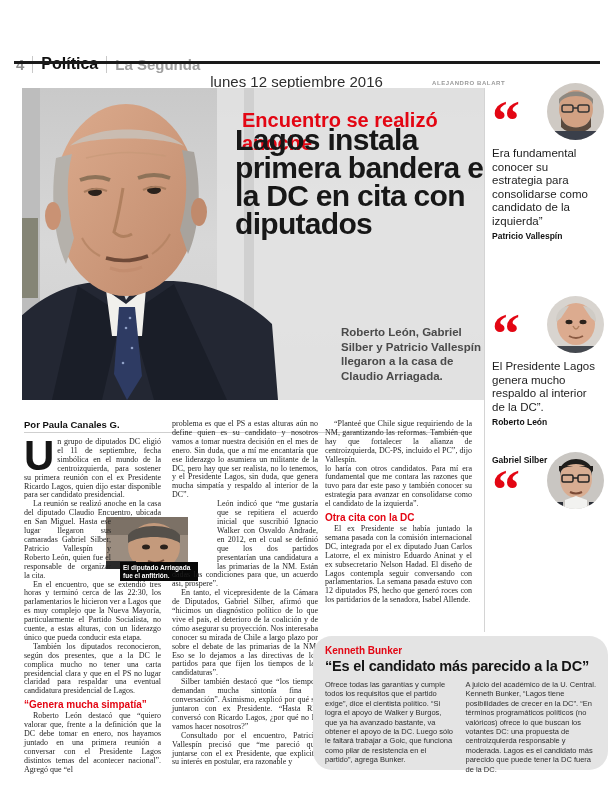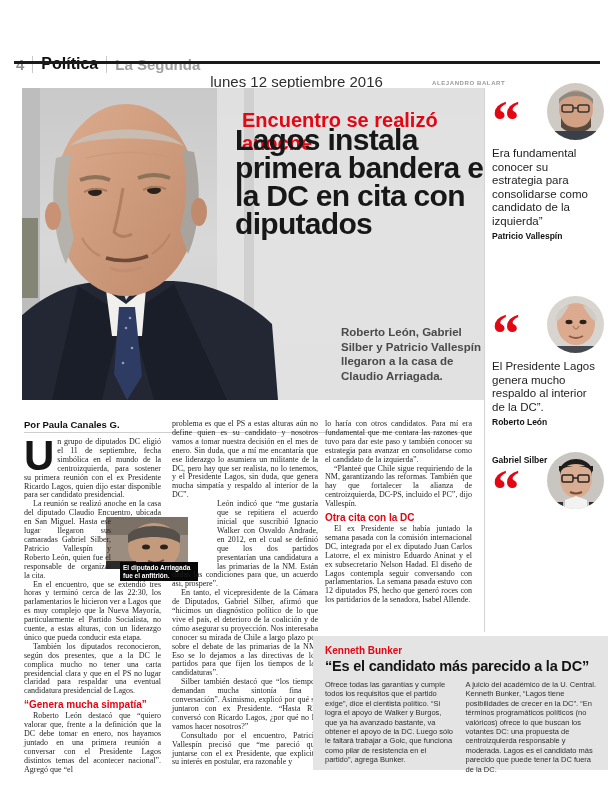--- a/index.html
+++ b/index.html
@@ -43,21 +43,21 @@
   .dropcap { float:left; font-family:"Liberation Sans", sans-serif; font-weight:bold; font-size:42px; line-height:33px; color:#161616; margin:1px 3px 0 0; }
   .spacer-r { float:right; width:46px; height:58px; margin:0 0 2px 4px; }
   .spacer-l { float:left; width:40px; height:66px; margin:0 5px 2px 0; }
   .subhead { font-family:"Liberation Sans", sans-serif; font-size:10px; font-weight:bold; color:#e30613; margin:5px 0 2px 0; text-align:left; text-indent:0; }
   
   .inset { position:absolute; left:106px; top:517px; width:82px; height:52px; }
   .inset svg { display:block; }
   .inset-caption { position:absolute; left:14px; top:45px; width:78px; background:#070707; color:#fff;
     font-size:6.5px; line-height:7.5px; font-weight:bold; padding:2px 3px; }
   
-  .bunker { position:absolute; left:313px; top:636px; width:295px; height:134px; background:#e4e4e4; padding:9px 12px; }
+  .bunker { position:absolute; left:313px; top:636px; width:295px; height:134px; background:#e4e4e4; padding:9px 12px;border-radius:19px; }
   .bunker-kicker { font-size:10px; font-weight:bold; color:#e30613; }
   .bunker-title { font-size:14.5px; font-weight:bold; color:#141414; letter-spacing:-0.2px; margin:2px 0 6px 0; }
   .bunker-cols { display:flex; gap:10px; }
   .bunker-col { width:50%; font-size:7.5px; line-height:9.4px; color:#2f2f2f; }
 </style>
 </head>
 <body>
 
 <div class="page">
 
@@ -215,22 +215,22 @@
 
   <div class="col col2">
     <p class="para">problema es que el PS a estas alturas aún no define quien es su candidato y nosotros vamos a tomar nuestra decisión en el mes de enero. Sin duda, que a mí me encantaría que ese liderazgo lo asumiera un militante de la DC, pero hay que ser realista, no lo tenemos, y el Presidente Lagos, sin duda, que genera mucha simpatía y respaldo al interior de la DC”.</p>
     <p class="para"><span class="spacer-l"></span><span>León indicó que “me gustaría que se repitiera el acuerdo inicial que suscribió Ignacio Walker con Osvaldo Andrade, en 2012, en el cual se definió que los dos partidos presentarían una candidatura a las primarias de la NM. Están dadas las condiciones para que, un acuerdo así, prospere”.</span></p>
     <p class="para indent">En tanto, el vicepresidente de la Cámara de Diputados, Gabriel Silber, afirmó que “hicimos un diagnóstico político de lo que vive el país, el deterioro de la coalición y de cómo asegurar su proyección. Nos interesaba conocer su mirada de Chile a largo plazo por sobre el debate de las primarias de la NM. Eso se lo dejamos a las directivas de los partidos para que fijen los tiempos de las candidaturas”.</p>
     <p class="para indent">Silber también destacó que “los tiempos demandan mucha sintonía fina y conversación”. Asimismo, explicó por qué se juntaron con ex Presidente. “Hasta RD conversó con Ricardo Lagos, ¿por qué no lo vamos hacer nosotros?”</p>
     <p class="para indent">Consultado por el encuentro, Patricio Vallespín precisó que “me pareció que juntarse con el ex Presidente, que explicitó su interés en postular, era razonable y</p>
   </div>
 
   <div class="col col3">
+    <p class="para indent">“Planteé que Chile sigue requiriendo de la NM, garantizando las reformas. También que hay que fortalecer la alianza de centroizquierda, DC-PS, incluido el PC”, dijo Vallespín.</p>
     <p class="para">lo haría con otros candidatos. Para mí era fundamental que me contara las razones que tuvo para dar este paso y también conocer su estrategia para avanzar en consolidarse como el candidato de la izquierda”.</p>
-    <p class="para indent">“Planteé que Chile sigue requiriendo de la NM, garantizando las reformas. También que hay que fortalecer la alianza de centroizquierda, DC-PS, incluido el PC”, dijo Vallespín.</p>
     <p class="subhead">Otra cita con la DC</p>
     <p class="para indent">El ex Presidente se había juntado la semana pasada con la comisión internacional DC, integrada por el ex diputado Juan Carlos Latorre, el ex ministro Eduardo Aninat y el ex subsecretario Nelson Hadad. El diseño de Lagos contempla seguir conversando con parlamentarios. La semana pasada estuvo con 12 diputados PS, hecho que generó roces con los partidarios de la senadora, Isabel Allende.</p>
   </div>
 
   <div class="bunker">
     <div class="bunker-kicker">Kenneth Bunker</div>
     <div class="bunker-title">“Es el candidato más parecido a la DC”</div>
     <div class="bunker-cols">
       <div class="bunker-col">Ofrece todas las garantías y cumple todos los requisitos que el partido exige”, dice el cientista político. “Si logra el apoyo de Walker y Burgos, que ya ha avanzado bastante, va obtener el apoyo de la DC. Luego sólo le faltará trabajar a Goic, que funciona como pilar de resistencia en el partido”, agrega Bunker.</div>
       <div class="bunker-col">A juicio del académico de la U. Central. Kenneth Bunker, “Lagos tiene posibilidades de crecer en la DC”. “En términos programáticos políticos (no valóricos) ofrece lo que buscan los votantes DC: una propuesta de centroizquierda responsable y moderada. Lagos es el candidato más parecido que puede tener la DC fuera de la DC.</div>

